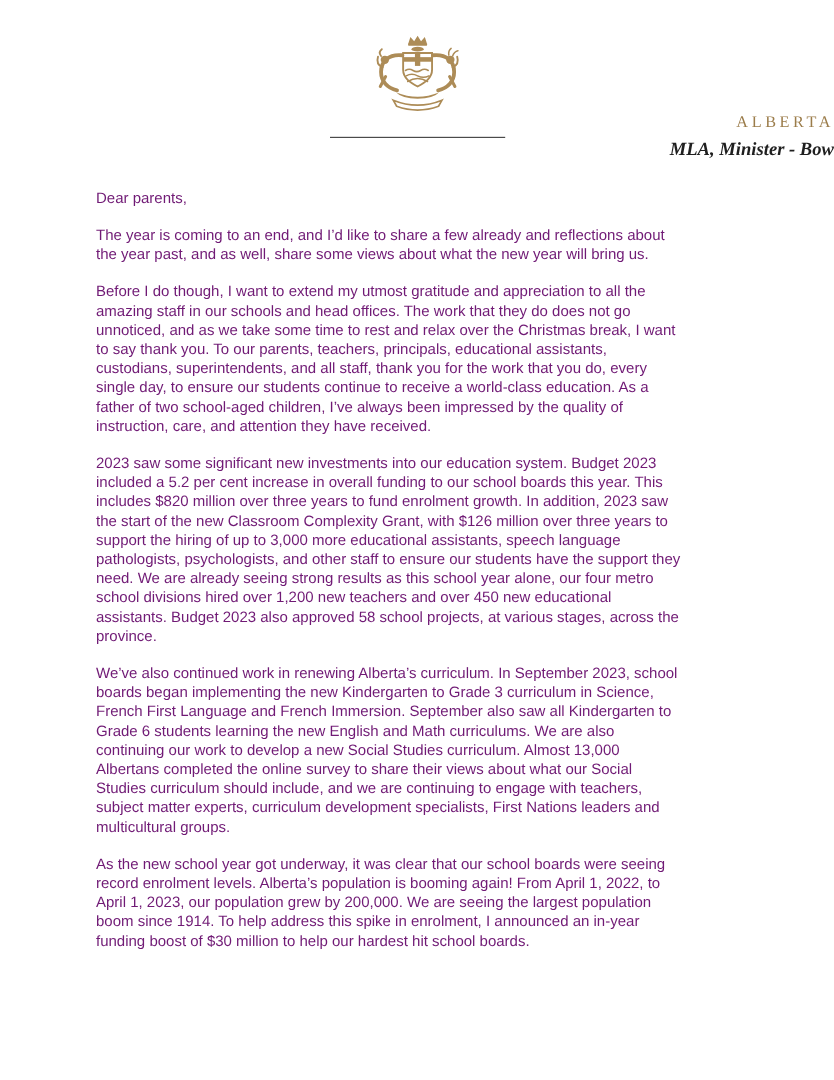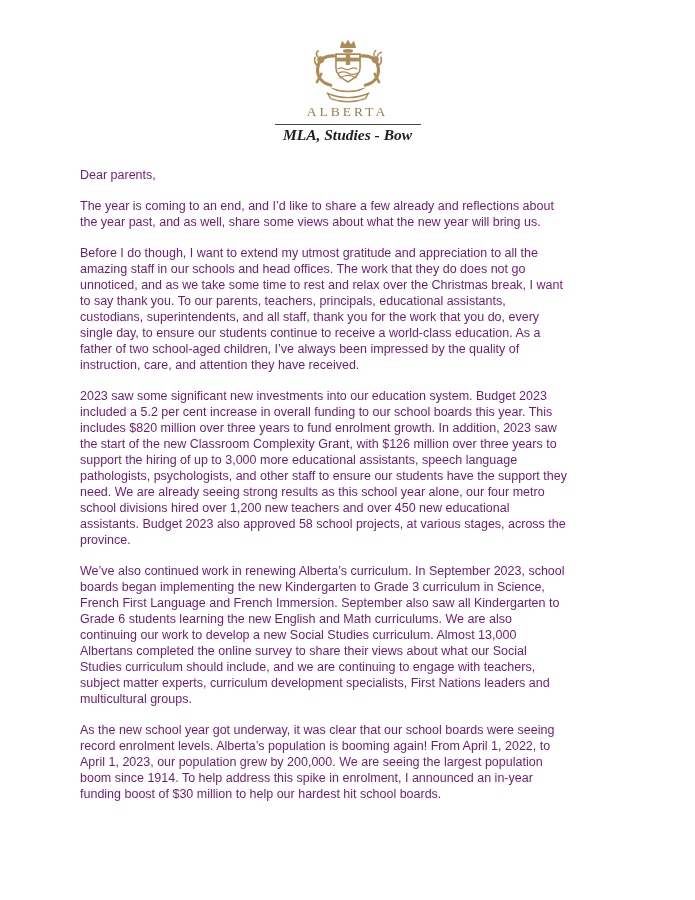--- a/index.html
+++ b/index.html
@@ -3,21 +3,21 @@
 <meta charset="utf-8">
 <style>
   html,body{margin:0;padding:0;background:#ffffff;}
   .page{
     position:relative;
     width:695px;height:900px;
     background:#ffffff;
     font-family:"Liberation Sans",sans-serif;
     overflow:hidden;
   }
-  .letterhead{ text-align:center; padding-top:37px; }
+  .letterhead{ text-align:right; padding-top:27px; }
   .crest{ display:block; margin:0 auto; width:92px; height:66px; }
   .org1{
     font-family:"Liberation Serif",serif;
     font-size:13.5px; letter-spacing:3px;
     color:#9b7c4a; margin-top:1px; text-transform:uppercase;
   }
   .org2{
     font-family:"Liberation Serif",serif;
     font-size:11px; letter-spacing:1.8px;
     color:#9b7c4a; margin-top:1px; text-transform:uppercase;
@@ -73,21 +73,21 @@
         <path d="M116 46 q9 -4 6 -14" stroke-width="2.5"></path>
 
         <path d="M42 79 q28 11 56 0 q-7 8 -28 8 t-28 -8 z" fill="#ad8c57" stroke="none"></path>
 
         <path d="M38 89 q32 13 64 0 l-4.5 8 q-27.5 10 -55 0 z" stroke-width="2.2"></path>
       </g>
     </svg>
 
     <div class="org1">ALBERTA</div>
     <div class="rule"></div>
-    <div class="office-line">MLA, Studies - Bow</div>
+    <div class="office-line">MLA, Minister - Bow</div>
   </header>
 
   <main class="letter-body">
     <p>Dear parents,</p>
     <p>The year is coming to an end, and I’d like to share a few already and reflections about
 the year past, and as well, share some views about what the new year will bring us.</p>
     <p>Before I do though, I want to extend my utmost gratitude and appreciation to all the
 amazing staff in our schools and head offices. The work that they do does not go
 unnoticed, and as we take some time to rest and relax over the Christmas break, I want
 to say thank you. To our parents, teachers, principals, educational assistants,

